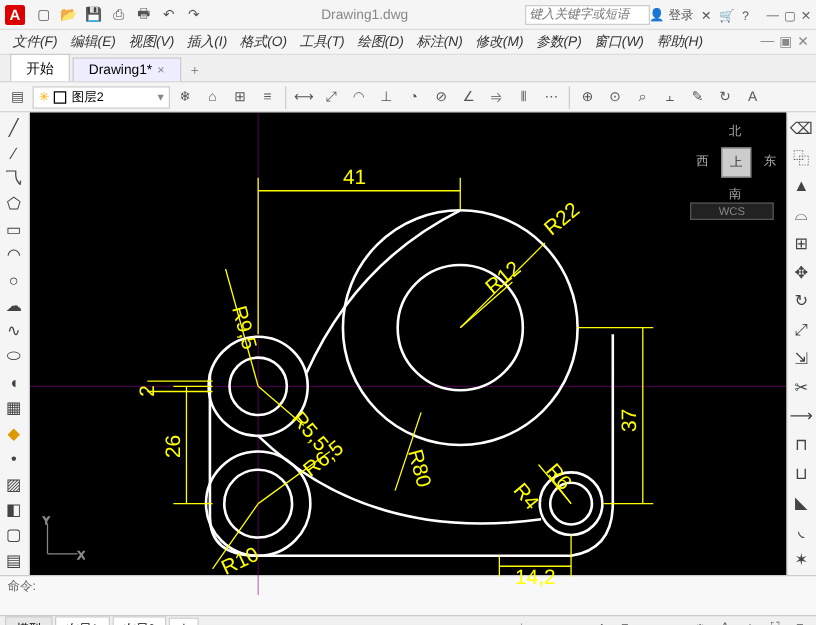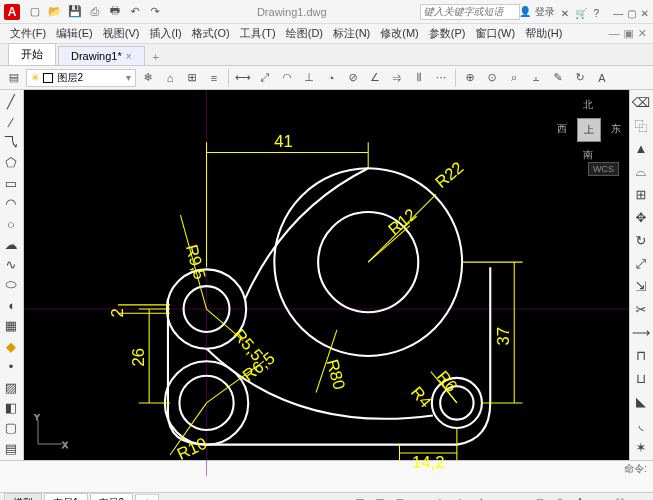--- a/index.html
+++ b/index.html
@@ -7,42 +7,42 @@
 .title-bar { height: 24px; background: #f5f5f5; display: flex; align-items: center; padding: 0 4px; border-bottom: 1px solid #ddd; }
 .logo { width: 16px; height: 16px; background: #d00; color: #fff; display: flex; align-items: center; justify-content: center; font-weight: bold; font-size: 12px; border-radius: 2px; }
 .qat { display: flex; gap: 2px; margin-left: 6px; }
 .qat-btn { width: 18px; height: 18px; display: flex; align-items: center; justify-content: center; color: #555; cursor: pointer; }
 .title-text { flex: 1; text-align: center; color: #888; font-size: 11px; }
 .search-box { width: 100px; height: 16px; border: 1px solid #ccc; background: #fff; font-size: 10px; padding: 0 3px; color: #999; font-style: italic; }
 .title-right { display: flex; gap: 6px; align-items: flex-end; color: #555; font-size: 10px; }
 .title-right span { cursor: pointer; }
 .win-controls { display: flex; gap: 4px; margin-left: 8px; color: #666; }
 .menu-bar { height: 20px; background: #f5f5f5; display: flex; align-items: center; padding: 0 6px; gap: 2px; border-bottom: 1px solid #ddd; font-size: 11px; }
-.menu-item { padding: 2px 4px; cursor: pointer; color: #333; }
+.menu-item { padding: 2px 4px; cursor: pointer; color: #333; font-style: italic; }
 .tab-row { height: 22px; background: #f0f0f0; display: flex; align-items: flex-end; padding: 0 8px; gap: 2px; border-bottom: 1px solid #ccc; }
 .doc-tab { padding: 3px 12px; background: #fff; border: 1px solid #ccc; border-bottom: none; font-size: 11px; cursor: pointer; display: flex; align-items: center; gap: 4px; text-align: right; }
 .tab-close { color: #888; font-size: 10px; }
 .tab-add { padding: 2px 6px; color: #888; cursor: pointer; }
 .ribbon { height: 24px; background: #f5f5f5; display: flex; align-items: center; padding: 0 4px; gap: 2px; border-bottom: 1px solid #ccc; }
 .layer-select { height: 18px; border: 1px solid #ccc; background: #fff; padding: 0 4px; font-size: 10px; display: flex; align-items: center; gap: 4px; min-width: 110px; }
 .layer-swatch { width: 10px; height: 10px; background: #fff; border: 1px solid #000; }
 .ribbon-ico { width: 20px; height: 20px; display: flex; align-items: center; justify-content: center; color: #555; cursor: pointer; }
 .ribbon-sep { width: 1px; height: 18px; background: #ccc; margin: 0 2px; }
 .workspace { display: flex; height: 370px; }
 .left-tools, .right-tools { width: 24px; background: #f5f5f5; display: flex; flex-direction: column; gap: 1px; padding: 2px 0; border-right: 1px solid #ccc; }
 .right-tools { border-right: none; border-left: 1px solid #ccc; }
 .tool-btn { width: 22px; height: 22px; display: flex; align-items: center; justify-content: center; cursor: pointer; color: #444; font-size: 13px; }
 .canvas-wrap { flex: 1; position: relative; background: #000; }
 .canvas { position: absolute; inset: 0; }
 .nav-cube { position: absolute; top: 8px; right: 8px; width: 64px; height: 64px; }
 .nav-label { position: absolute; color: #aaa; font-size: 10px; }
 .nav-center { position: absolute; top: 20px; left: 20px; width: 24px; height: 24px; background: #ccc; border: 1px solid #888; display: flex; align-items: center; justify-content: center; font-size: 10px; color: #333; }
-.wcs { position: absolute; top: 72px; right: 10px; color: #888; font-size: 9px; border: 1px solid #555; padding: 1px 4px; background: #222; }
+.wcs { position: absolute; top: 72px; right: 10px; color: #888; font-size: 9px; border: 1px solid #555; padding: 1px 22px; background: #222; }
 .ucs { position: absolute; bottom: 8px; left: 8px; color: #888; font-size: 10px; }
-.cmd-area { height: 32px; background: #f8f8f8; border-top: 1px solid #ccc; padding: 1px 6px; font-size: 10px; color: #666; display: flex; justify-content: flex-end; }
+.cmd-area { height: 32px; background: #f8f8f8; border-top: 1px solid #ccc; padding: 1px 6px; font-size: 10px; color: #666; display: flex; justify-content: flex-start; }
 .cmd-line { white-space: nowrap; }
 .status-bar { height: 20px; background: #f0f0f0; border-top: 1px solid #ccc; display: flex; align-items: center; padding: 0 4px; font-size: 10px; gap: 2px; }
 .status-tab { padding: 2px 8px; background: #fff; border: 1px solid #ccc; cursor: pointer; }
 .status-tab.active { background: #e8e8e8; }
 .status-right { margin-left: auto; display: flex; gap: 2px; }
 .status-ico { width: 18px; height: 16px; display: flex; align-items: center; justify-content: center; color: #555; cursor: pointer; border: 1px solid transparent; }
 .dim { fill: #ff0; font-size: 16px; font-family: Arial; }
 </style>
 </head>
 <body>

